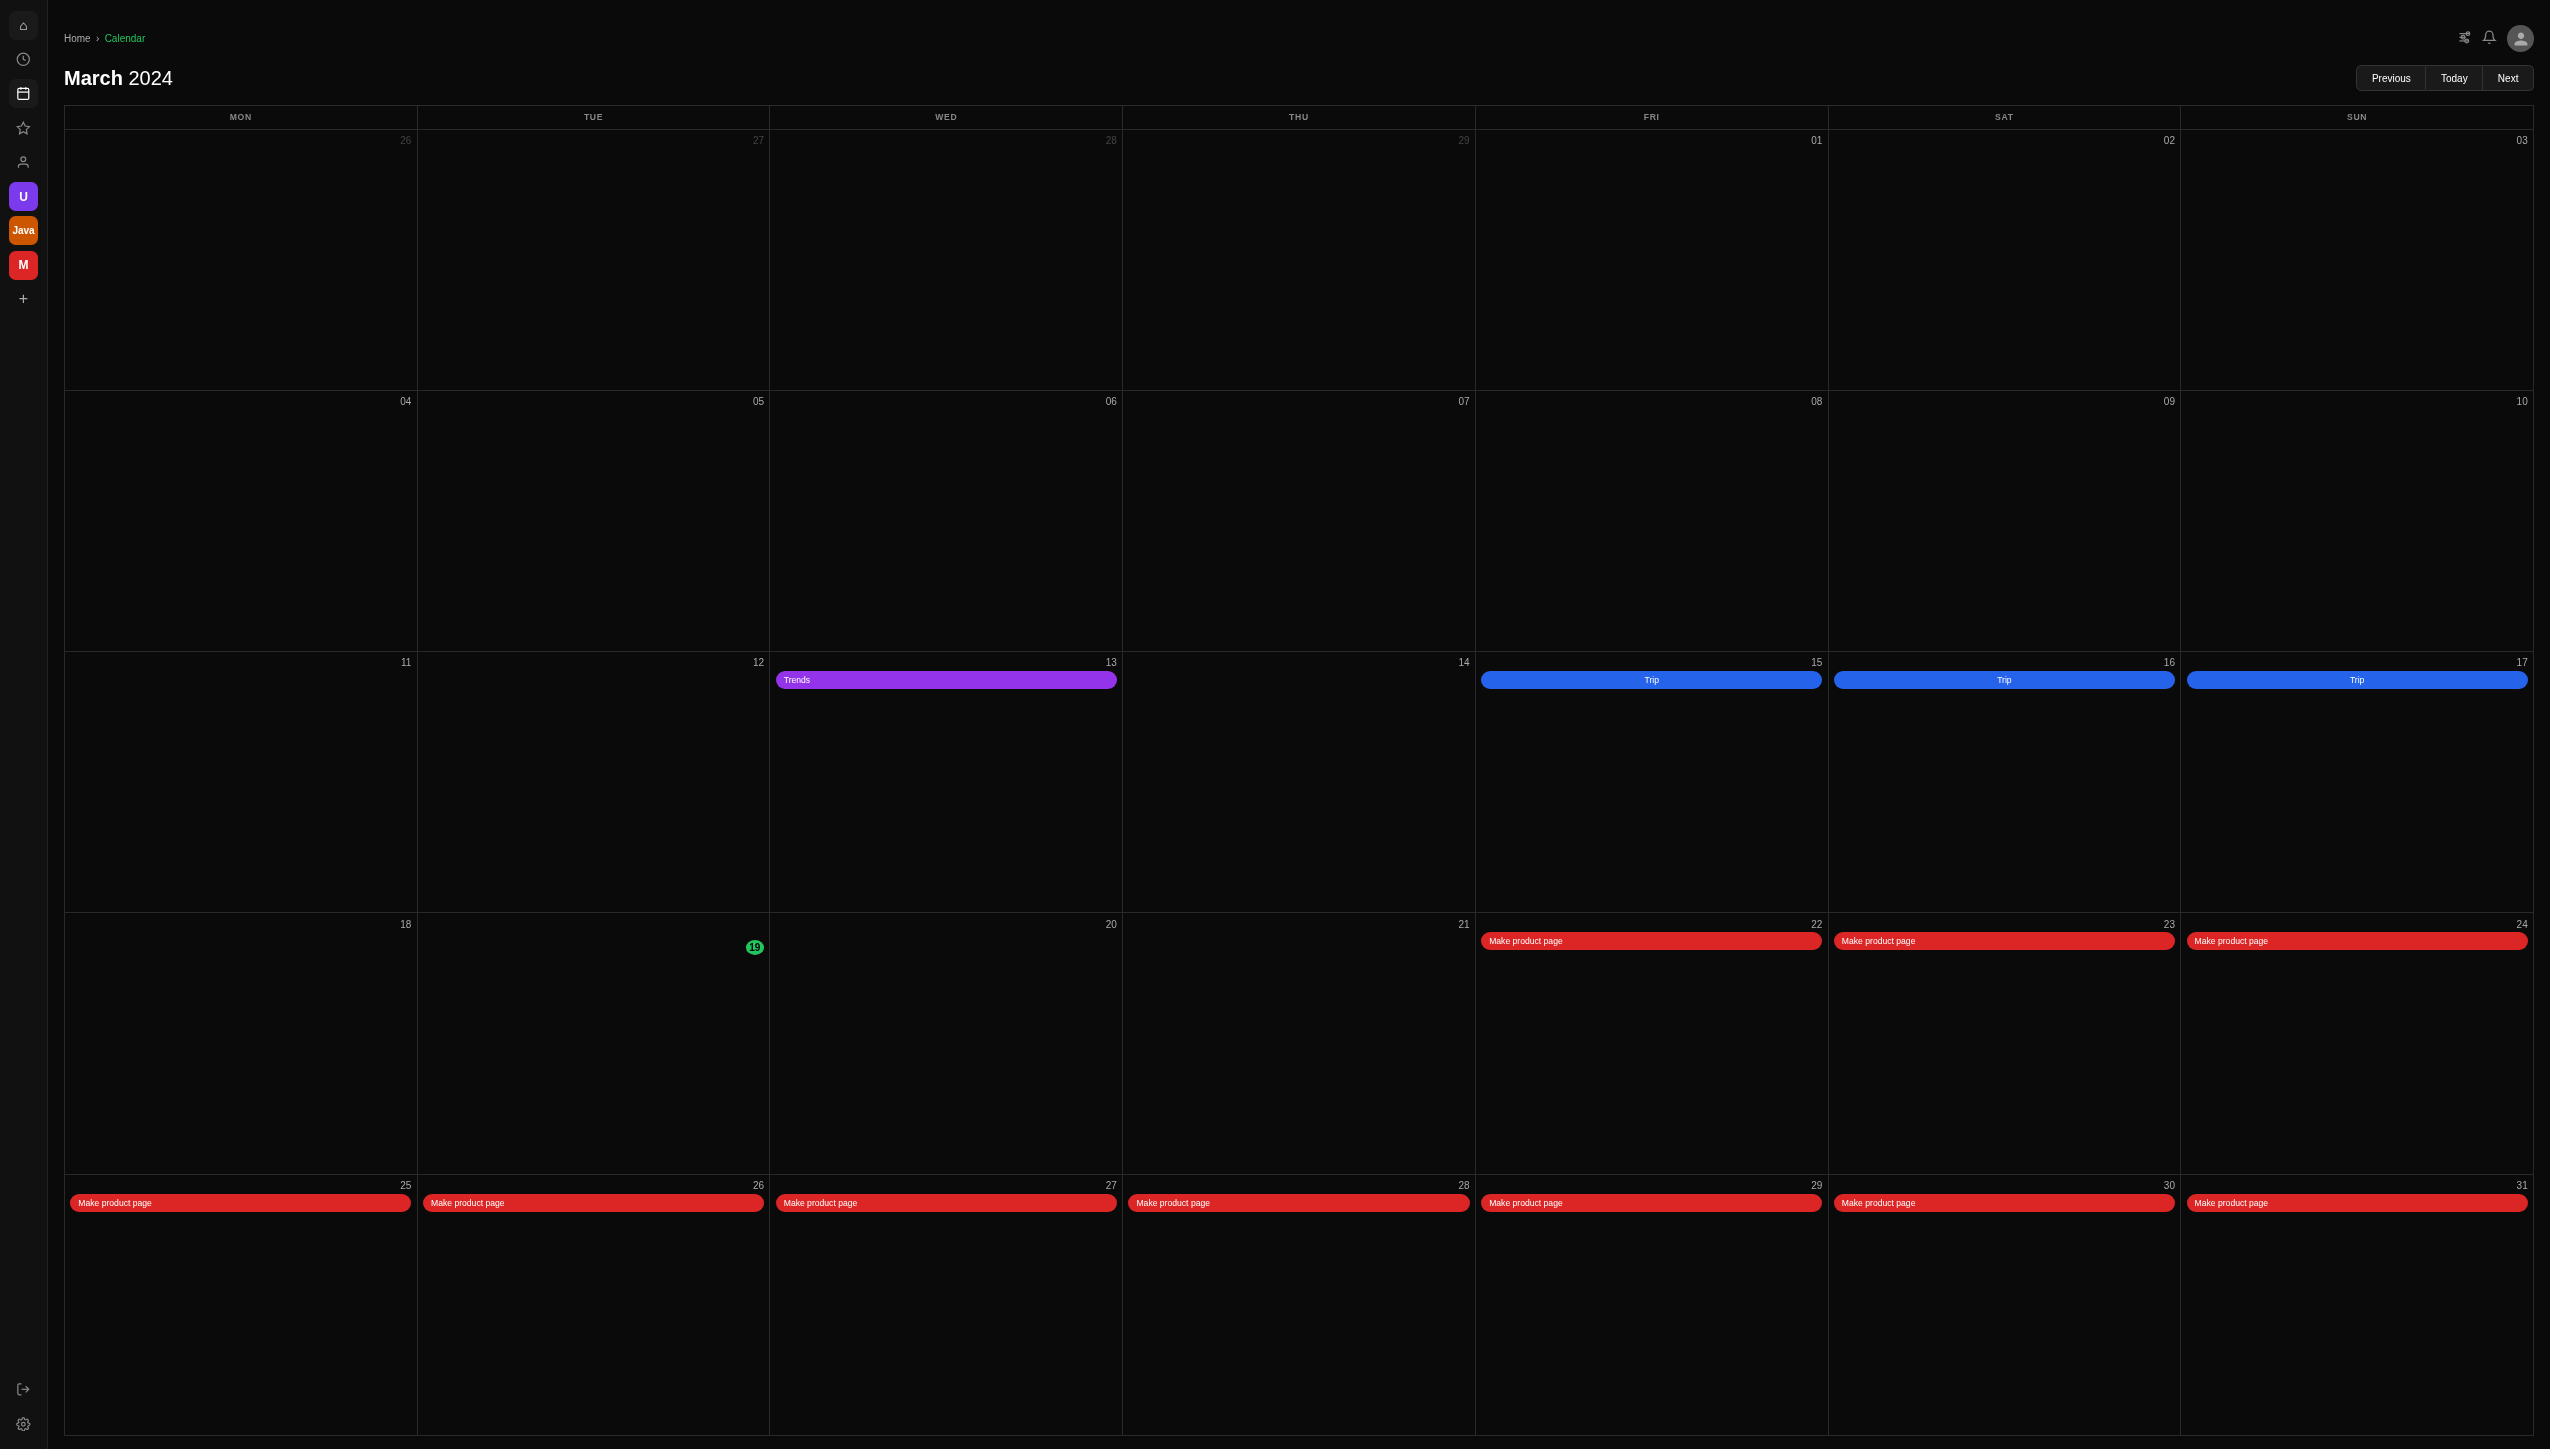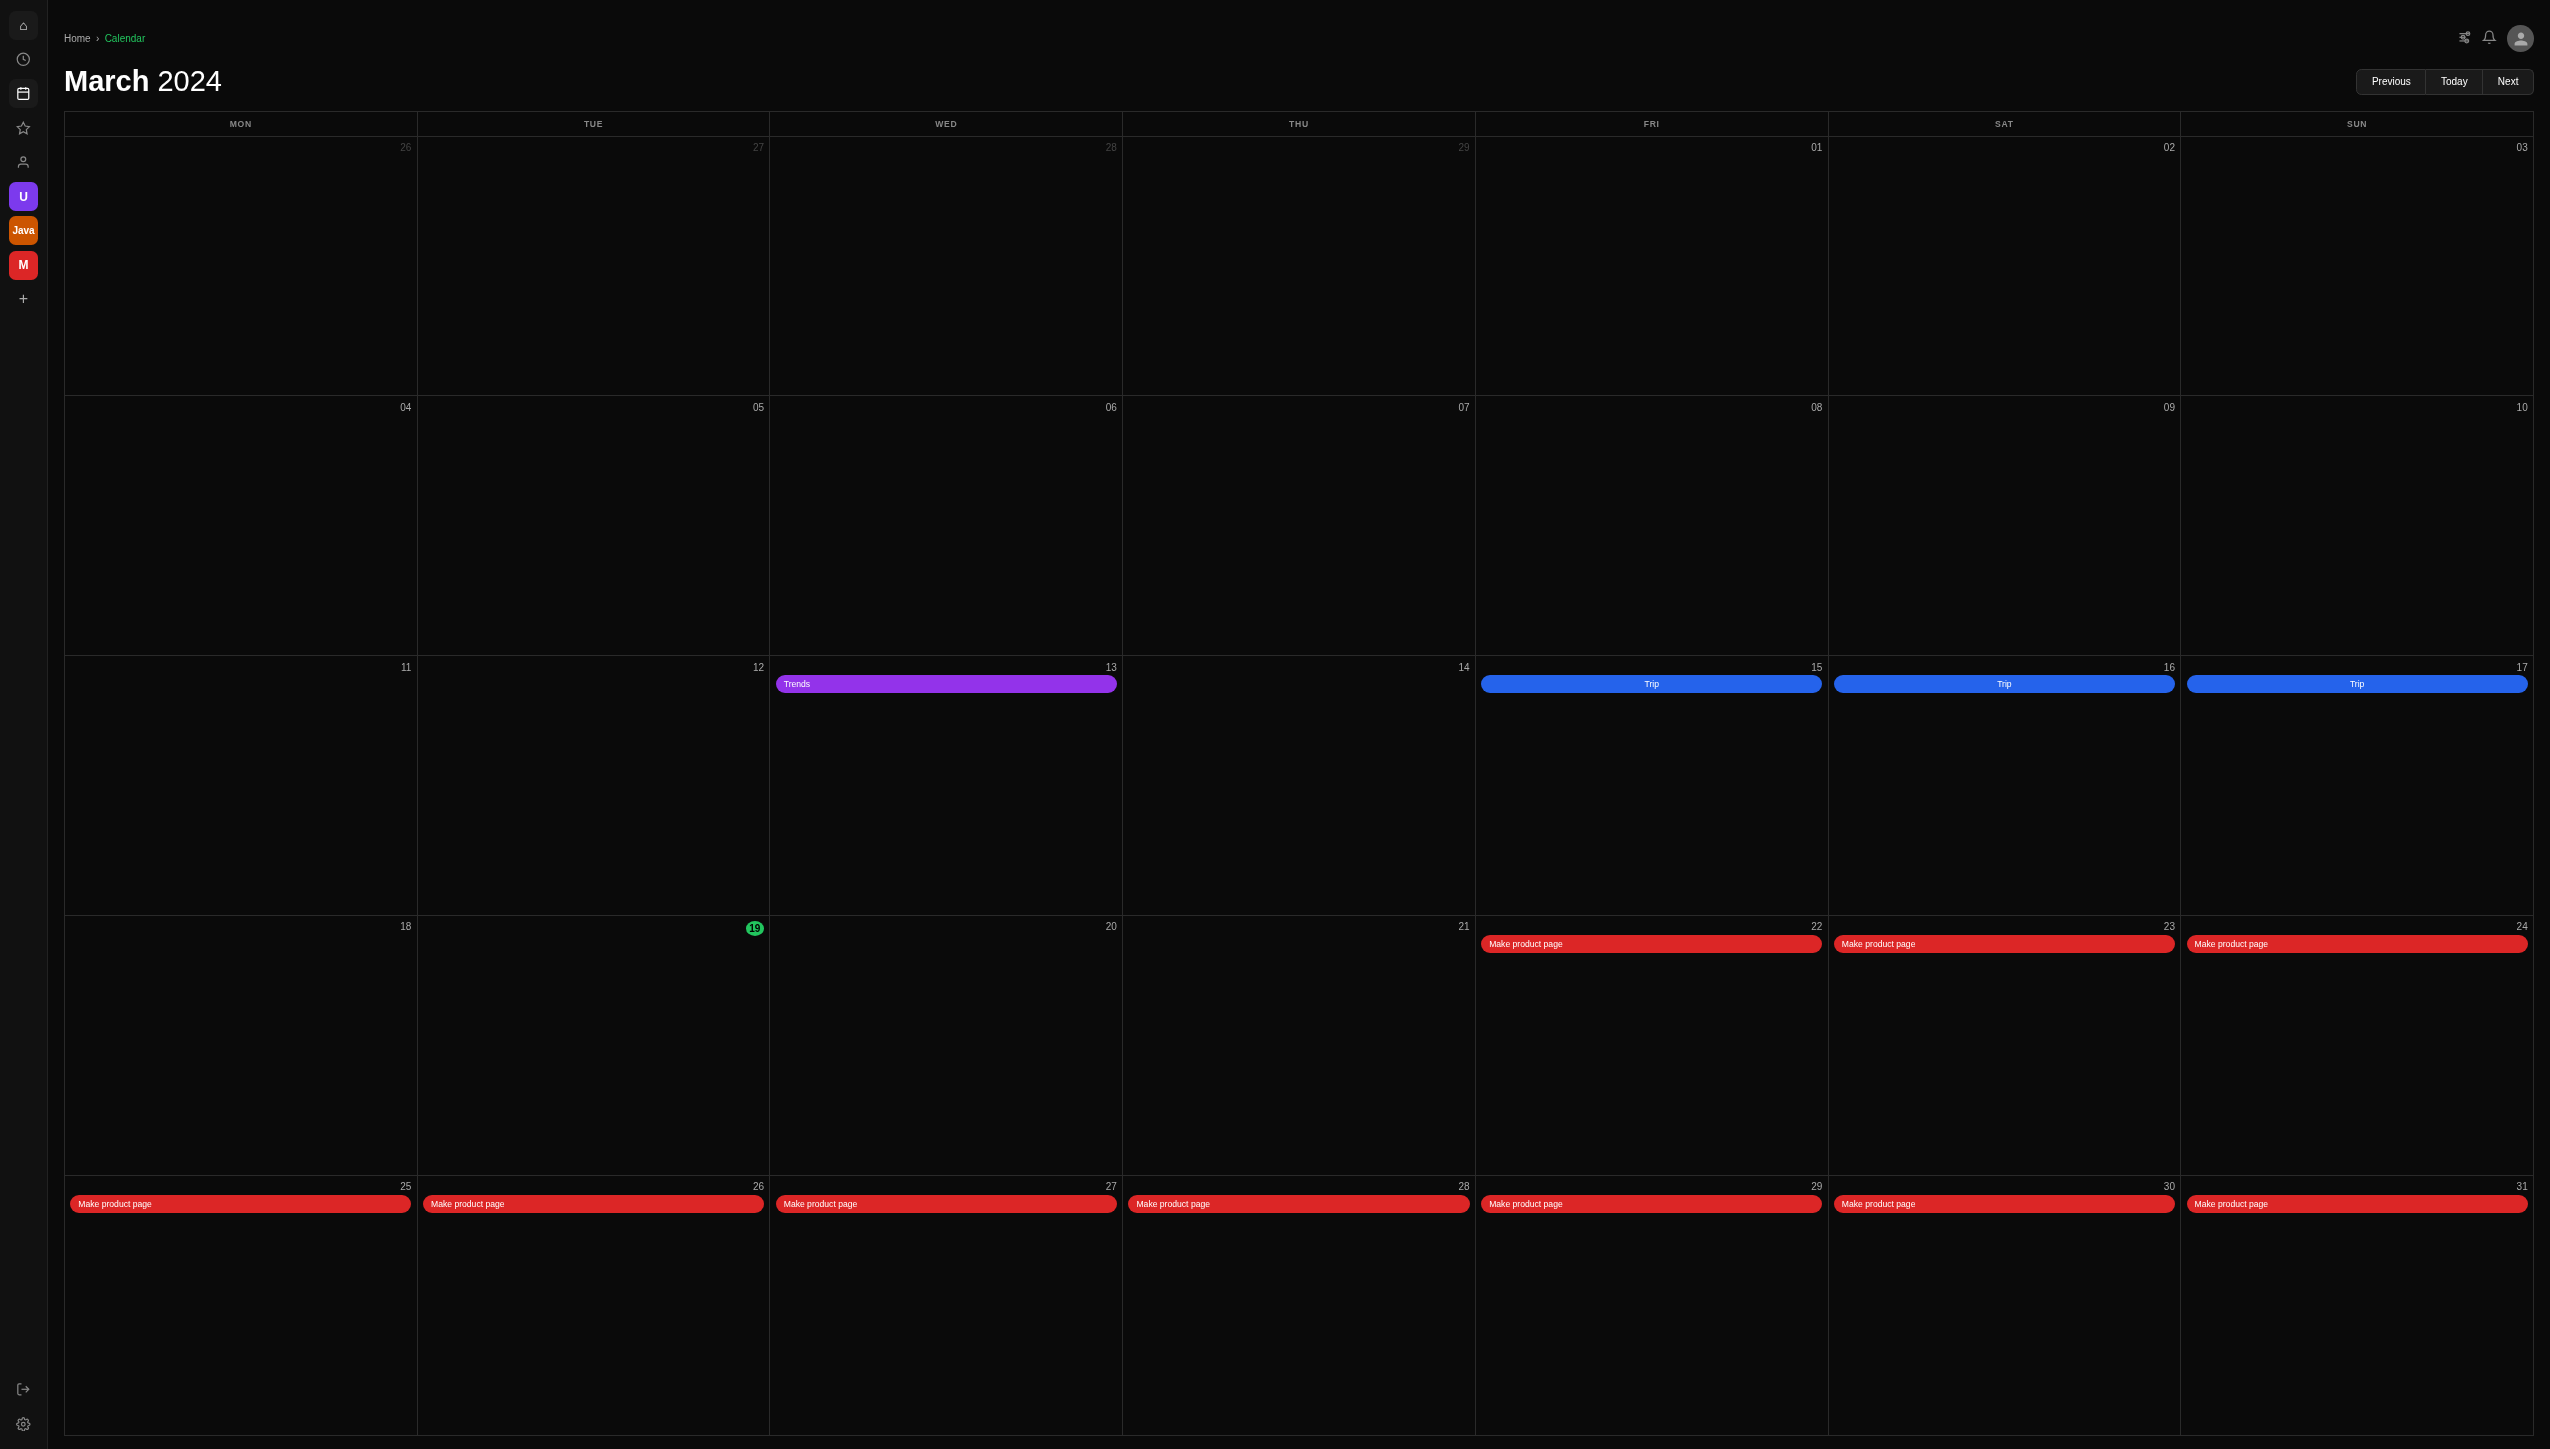--- a/index.html
+++ b/index.html
@@ -92,21 +92,21 @@
     }
 
     
     .cal-header {
       display: flex;
       align-items: center;
       justify-content: space-between;
       margin-bottom: 13.3px;
     }
     .cal-title {
-      font-size: 29px;
+      font-size: 20px;
       font-weight: 300;
     }
     .cal-title strong { font-weight: 700; }
     .cal-nav {
       display: flex;
       gap: 0;
     }
     .cal-nav-btn {
       padding: 6.6px 14.6px;
       background: #1a1a1a;
@@ -167,20 +167,21 @@
       display: inline-flex;
       align-items: center;
       justify-content: center;
       width: 18.6px;
       height: 15px;
       background: #22c55e;
       border-radius: 50%;
       color: #000;
       font-weight: 700;
       float: right;
+      margin-top: 21px;
     }
     .event-pill {
       border-radius: 13.3px;
       padding: 4px 8px;
       font-size: 8.6px;
       font-weight: 500;
       margin-top: 2.7px;
       cursor: pointer;
       white-space: nowrap;
       overflow: hidden;

